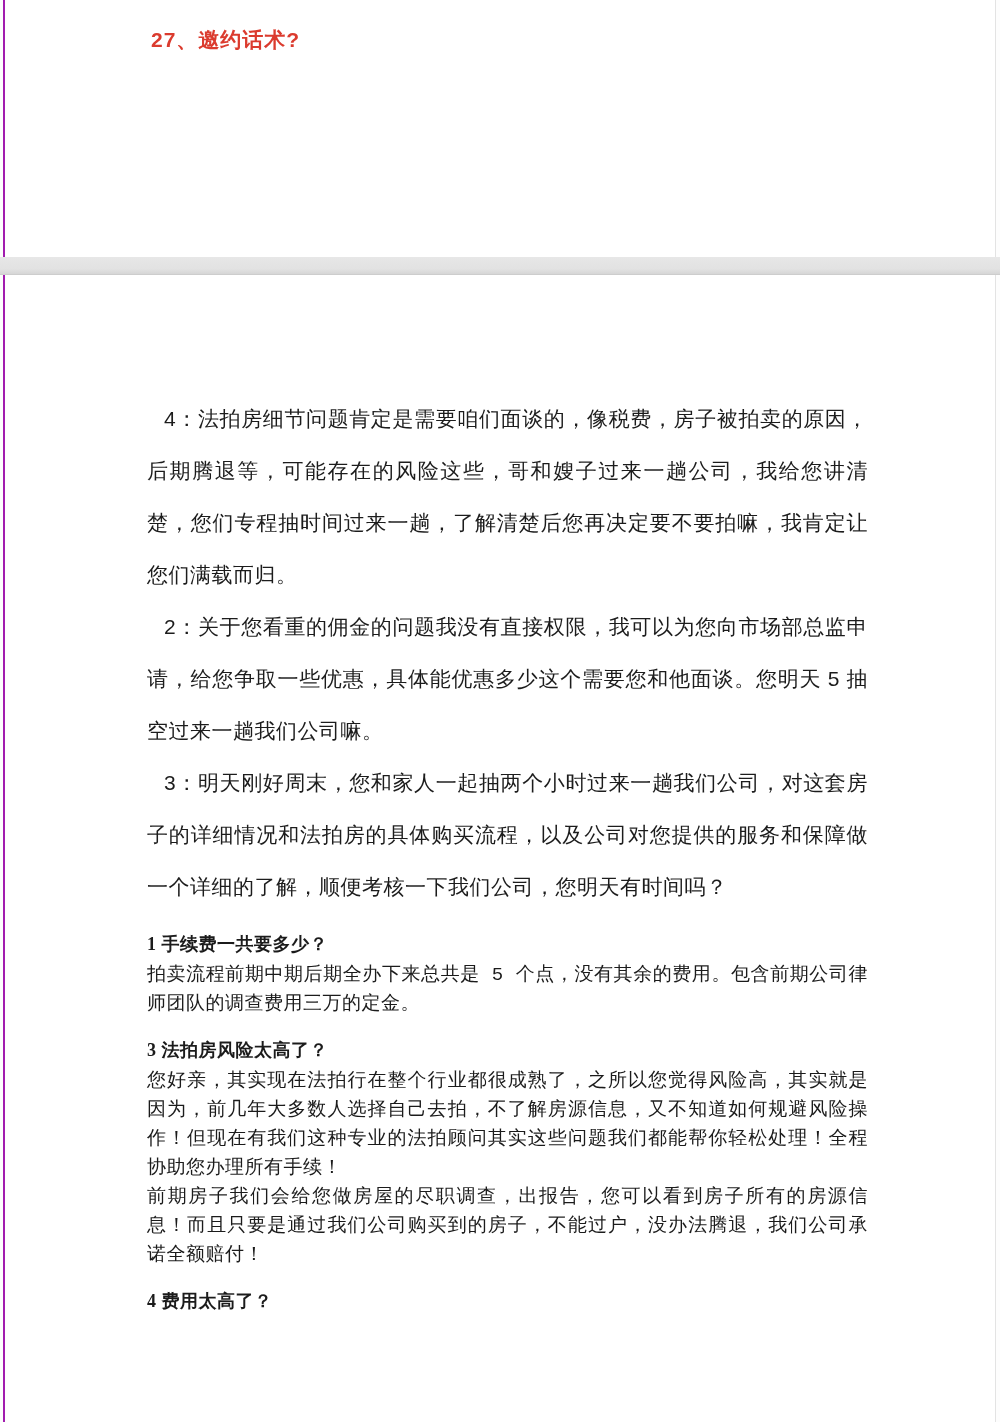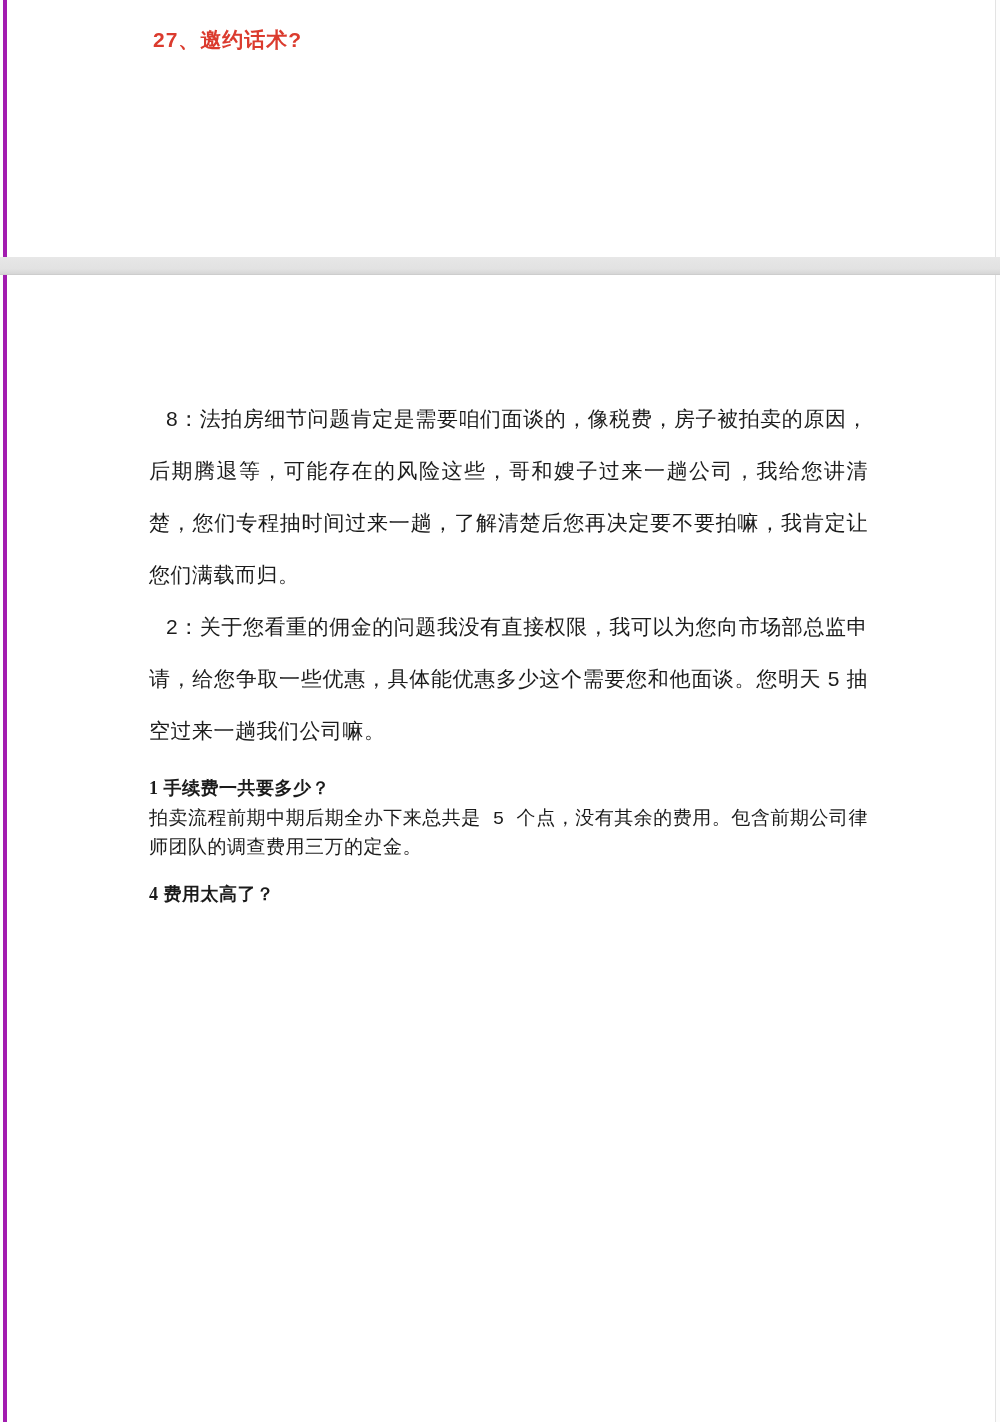--- a/index.html
+++ b/index.html
@@ -12,21 +12,21 @@
     position: relative;
     width: 1000px;
     height: 1422px;
     background: #fdfdfd;
     overflow: hidden;
   }
   .page {
     background: #ffffff;
     margin-left: 3px;
     margin-right: 4px;
-    border-left: 4px solid #a21caf;
+    border-left: 2px solid #a21caf;
     border-right: 1px solid #e3e3e3;
     box-sizing: border-box;
   }
   .page1 {
     height: 257px;
     padding: 27px 0 0 146px;
   }
   .page1 h1 {
     margin: 0;
     font-family: "Liberation Sans", sans-serif;
@@ -87,32 +87,38 @@
 
   <div class="page page1">
     <h1>27、邀约话术?</h1>
   </div>
 
   <div class="page-gap"></div>
 
   <div class="page page2">
 
     <div class="dialogue">
-      <p>8：法拍房细节问题肯定是需要咱们面谈的，像税费，房子被拍卖的原因，后期腾退等，可能存在的风险这些，哥和嫂子过来一趟公司，我给您讲清楚，您们专程抽时间过来一趟，了解清楚后您再决定要不要拍嘛，我肯定让您们满载而归。</p>
+      <p>4：法拍房细节问题肯定是需要咱们面谈的，像税费，房子被拍卖的原因，后期腾退等，可能存在的风险这些，哥和嫂子过来一趟公司，我给您讲清楚，您们专程抽时间过来一趟，了解清楚后您再决定要不要拍嘛，我肯定让您们满载而归。</p>
       <p>2：关于您看重的佣金的问题我没有直接权限，我可以为您向市场部总监申请，给您争取一些优惠，具体能优惠多少这个需要您和他面谈。您明天 5 抽空过来一趟我们公司嘛。</p>
+      <p>3：明天刚好周末，您和家人一起抽两个小时过来一趟我们公司，对这套房子的详细情况和法拍房的具体购买流程，以及公司对您提供的服务和保障做一个详细的了解，顺便考核一下我们公司，您明天有时间吗？</p>
     </div>
 
     <div class="qa">
 
       <section>
         <h2>1 手续费一共要多少？</h2>
         <p>拍卖流程前期中期后期全办下来总共是 5 个点，没有其余的费用。包含前期公司律师团队的调查费用三万的定金。</p>
       </section>
 
 
+      <section>
+        <h2>3 法拍房风险太高了？</h2>
+        <p>您好亲，其实现在法拍行在整个行业都很成熟了，之所以您觉得风险高，其实就是因为，前几年大多数人选择自己去拍，不了解房源信息，又不知道如何规避风险操作！但现在有我们这种专业的法拍顾问其实这些问题我们都能帮你轻松处理！全程协助您办理所有手续！</p>
+        <p>前期房子我们会给您做房屋的尽职调查，出报告，您可以看到房子所有的房源信息！而且只要是通过我们公司购买到的房子，不能过户，没办法腾退，我们公司承诺全额赔付！</p>
+      </section>
 
       <section>
         <h2>4 费用太高了？</h2>
 
       </section>
 
     </div>
   </div>
 </div>
 

